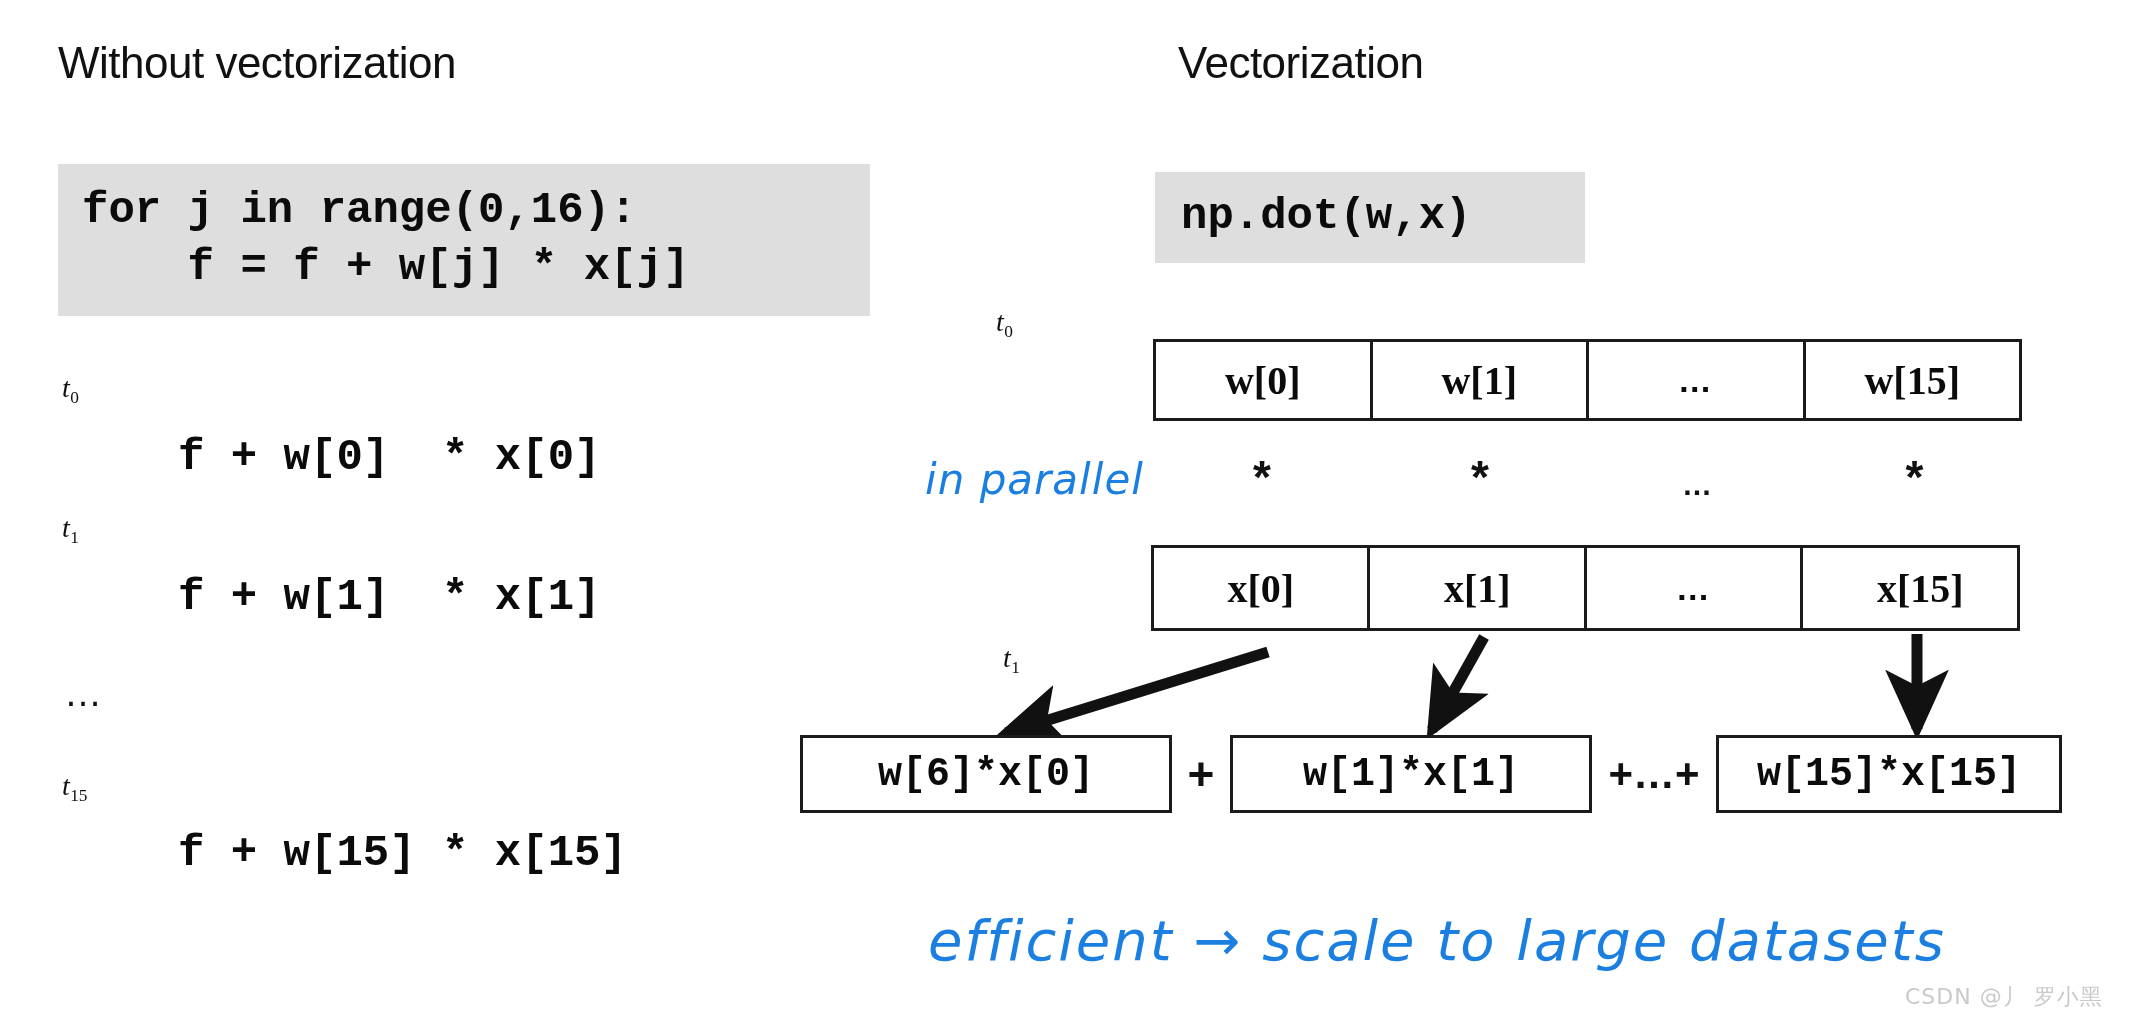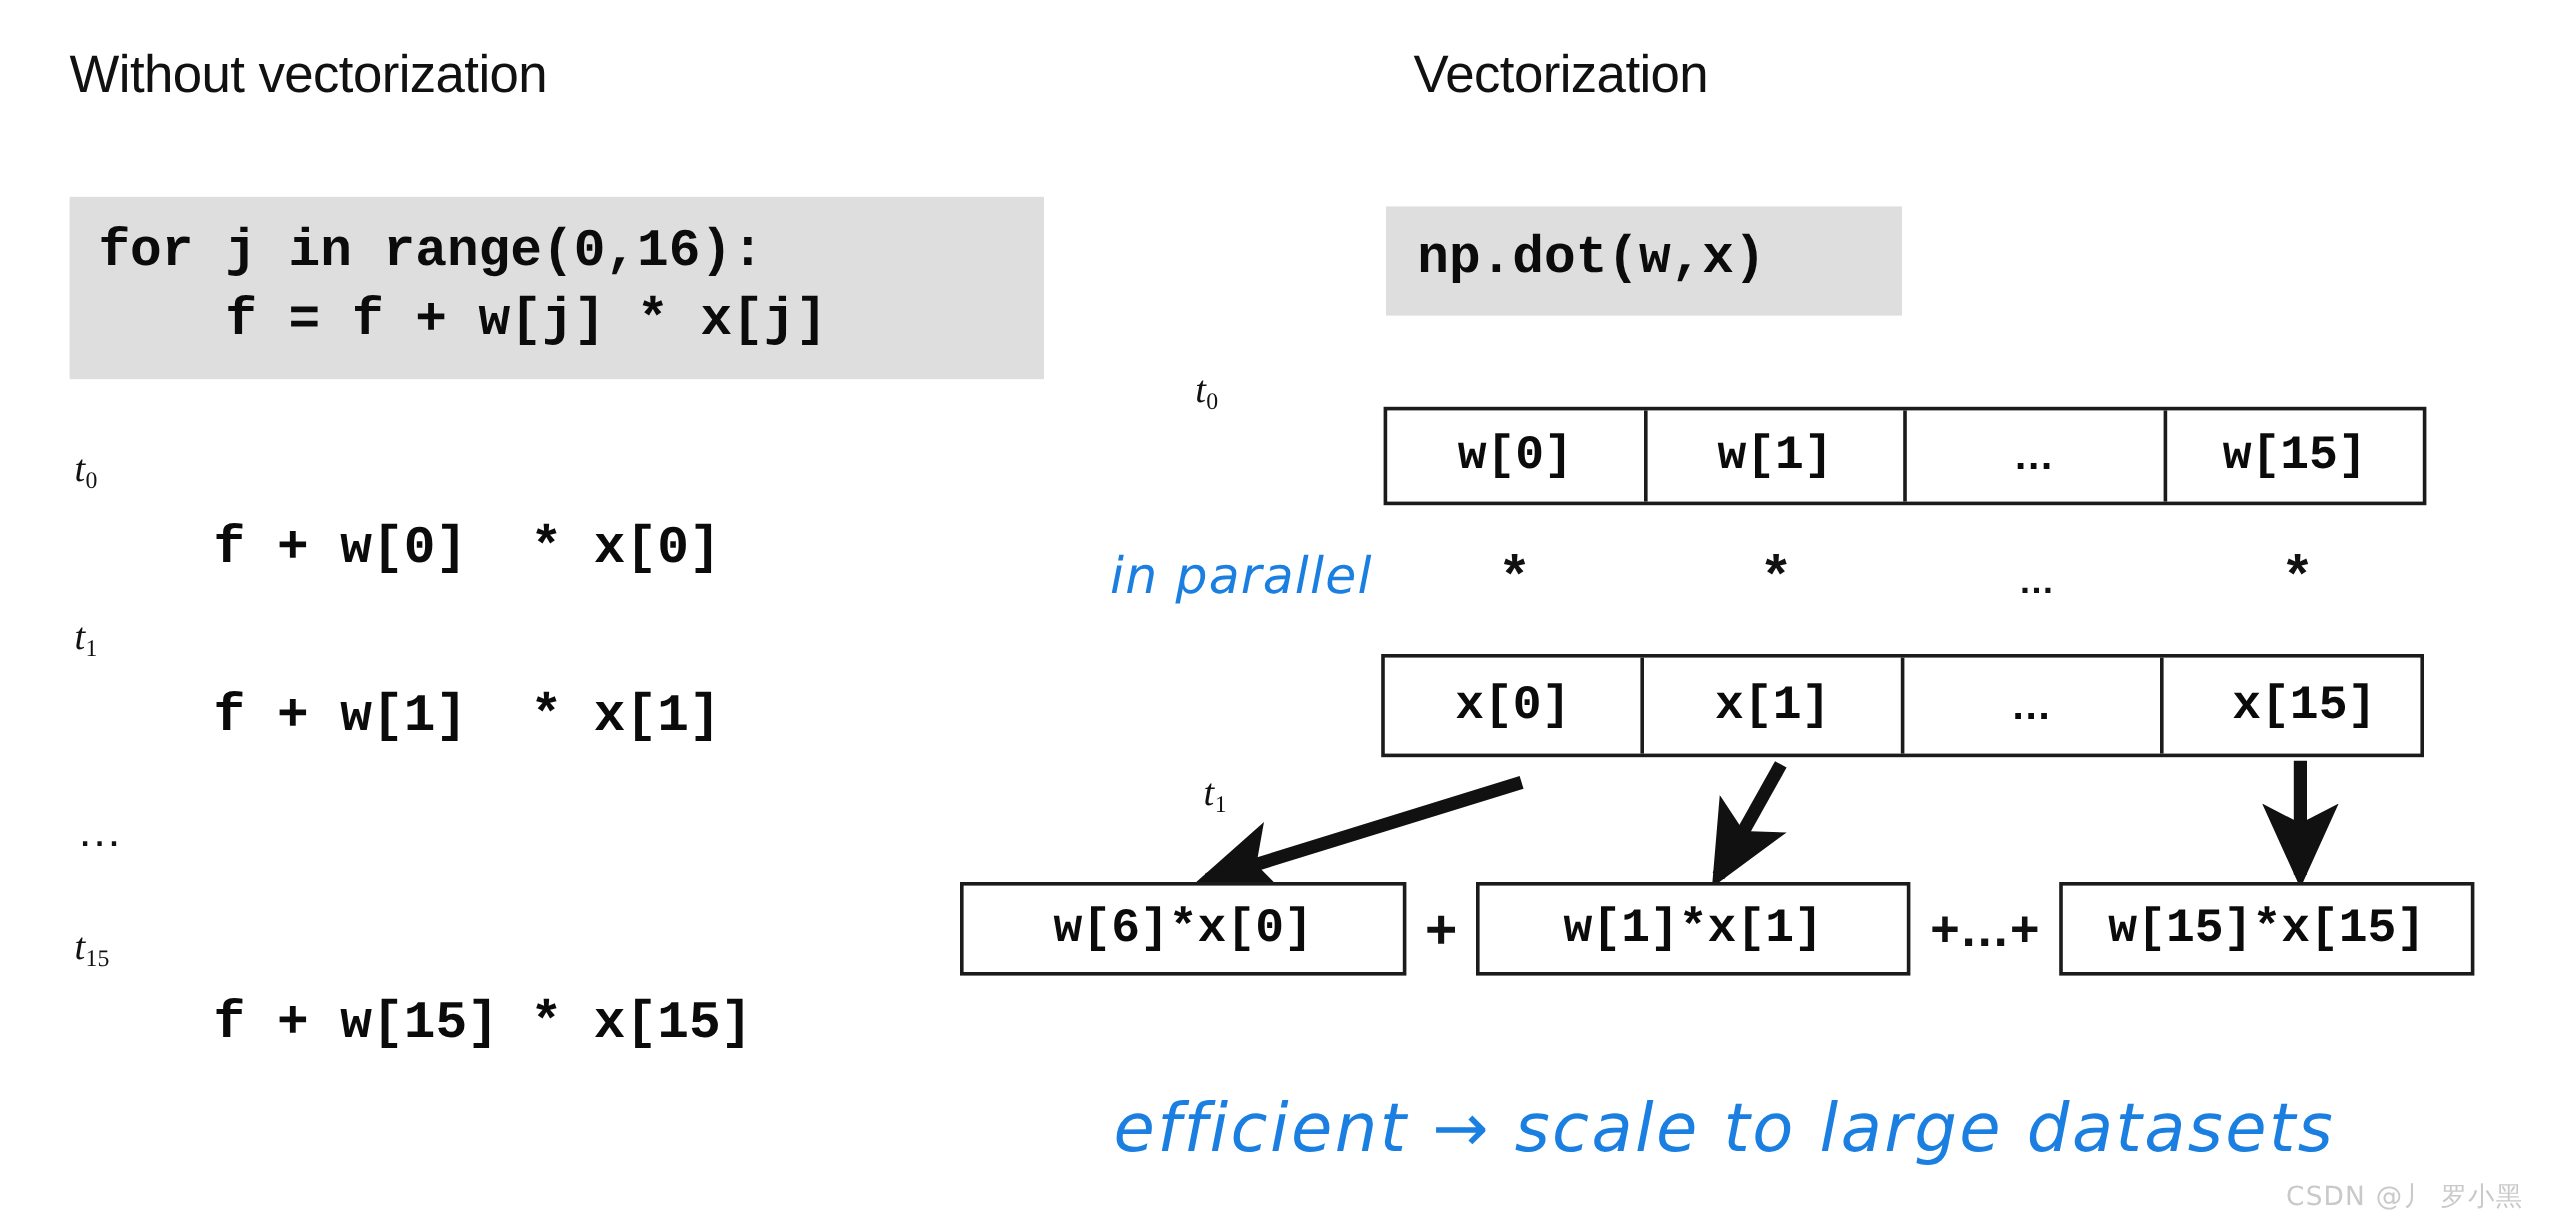--- a/index.html
+++ b/index.html
@@ -57,21 +57,21 @@
     font-weight: bold;
     color: #0b0b0b;
     white-space: pre;
   }
   .expr { font-size: 44px; }
 
   
   .tlabel {
     font-family: "Liberation Serif", serif;
     font-style: italic;
-    font-size: 32px;
+    font-size: 28px;
     color: #111111;
     white-space: nowrap;
   }
   .tlabel sub {
     font-style: normal;
     font-size: 0.62em;
     vertical-align: baseline;
     position: relative;
     top: 0.32em;
     left: 0.02em;
@@ -90,21 +90,21 @@
     border: 3px solid #1b1b1b;
     box-sizing: border-box;
     background: #ffffff;
   }
   .array-cell {
     border-right: 3px solid #1b1b1b;
     box-sizing: border-box;
     display: flex;
     align-items: center;
     justify-content: center;
-    font-family: Liberation Mono, monospace;
+    font-family: Liberation Serif, serif;
     font-weight: bold;
     font-size: 40px;
     color: #0b0b0b;
     height: 100%;
   }
   .array-cell:last-child { border-right: none; }
   .array-cell.dots {
     font-family: "Liberation Sans", sans-serif;
     font-size: 34px;
     letter-spacing: 2px;

